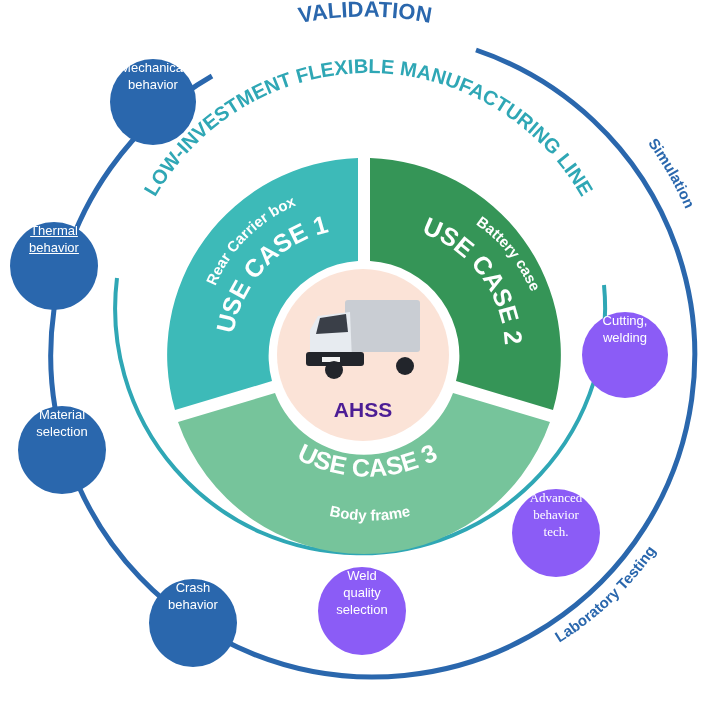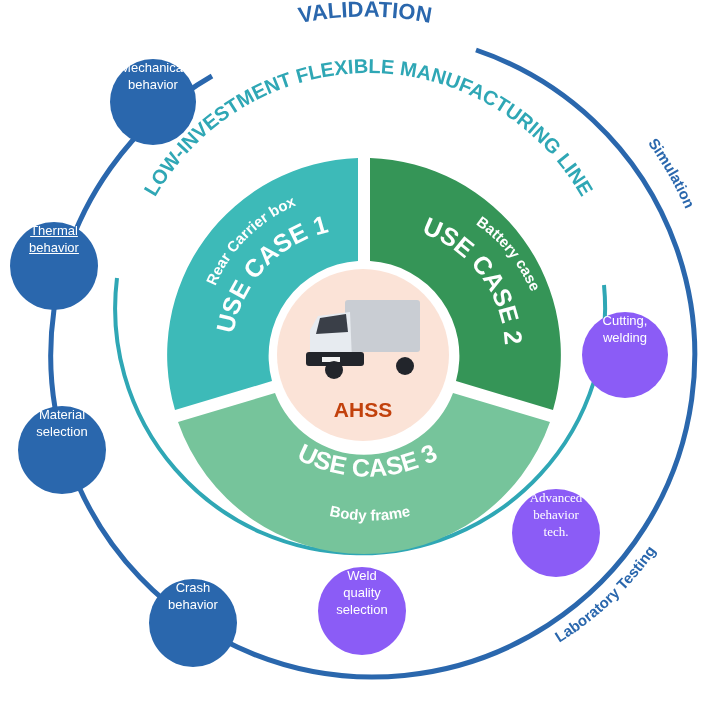--- a/index.html
+++ b/index.html
@@ -1,21 +1,21 @@
 <!DOCTYPE html>
 <html><head>
 <meta charset="utf-8">
 <style>
   html,body{margin:0;padding:0;background:#ffffff;}
   body{width:720px;height:720px;overflow:hidden;position:relative;font-family:"DejaVu Sans",sans-serif;}
   svg{position:absolute;left:0;top:0;}
   .node{position:absolute;border-radius:50%;display:flex;align-items:flex-start;justify-content:center;text-align:center;color:#fff;font-family:"Liberation Sans",sans-serif;font-size:13px;line-height:17px;}
   .blue{background:#2a67ad;}
   .teal{background:#8b5cf6;}
-  .ahss{position:absolute;left:310px;top:398px;width:106px;text-align:center;font-family:"Liberation Sans",sans-serif;font-weight:bold;font-size:21px;color:#c2410c;}
+  .ahss{position:absolute;left:310px;top:398px;width:106px;text-align:center;font-family:"Liberation Sans",sans-serif;font-weight:bold;font-size:21px;color:#4c1d95;}
 </style>
 </head>
 <body>
 
 <svg width="720" height="720" viewBox="0 0 720 720">
   <defs>
     <path id="arc-validation" d="M 230 45 A 335 335 0 0 1 500 45"></path>
     <path id="arc-manuf" d="M 130 262 A 245 245 0 0 1 607 262"></path>
     <path id="arc-sim" d="M 620 110 A 335 335 0 0 1 700 250"></path>
     <path id="arc-lab" d="M 528 660 A 330 330 0 0 0 675 520"></path>

